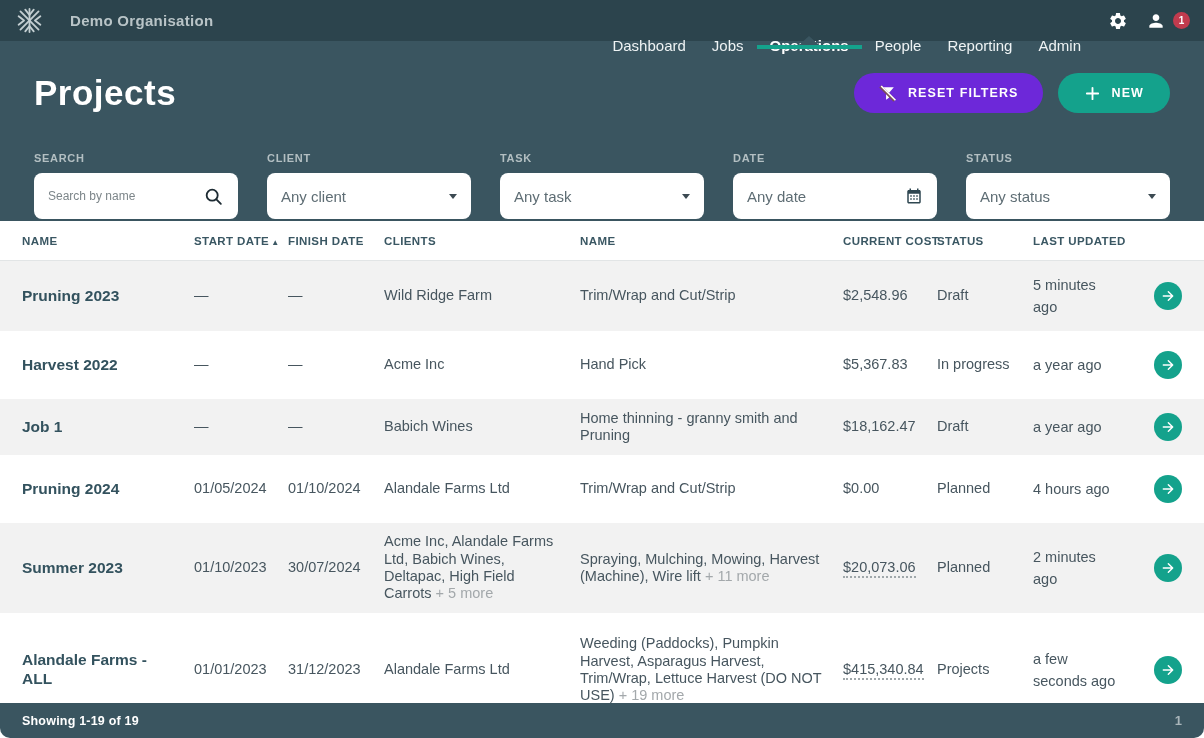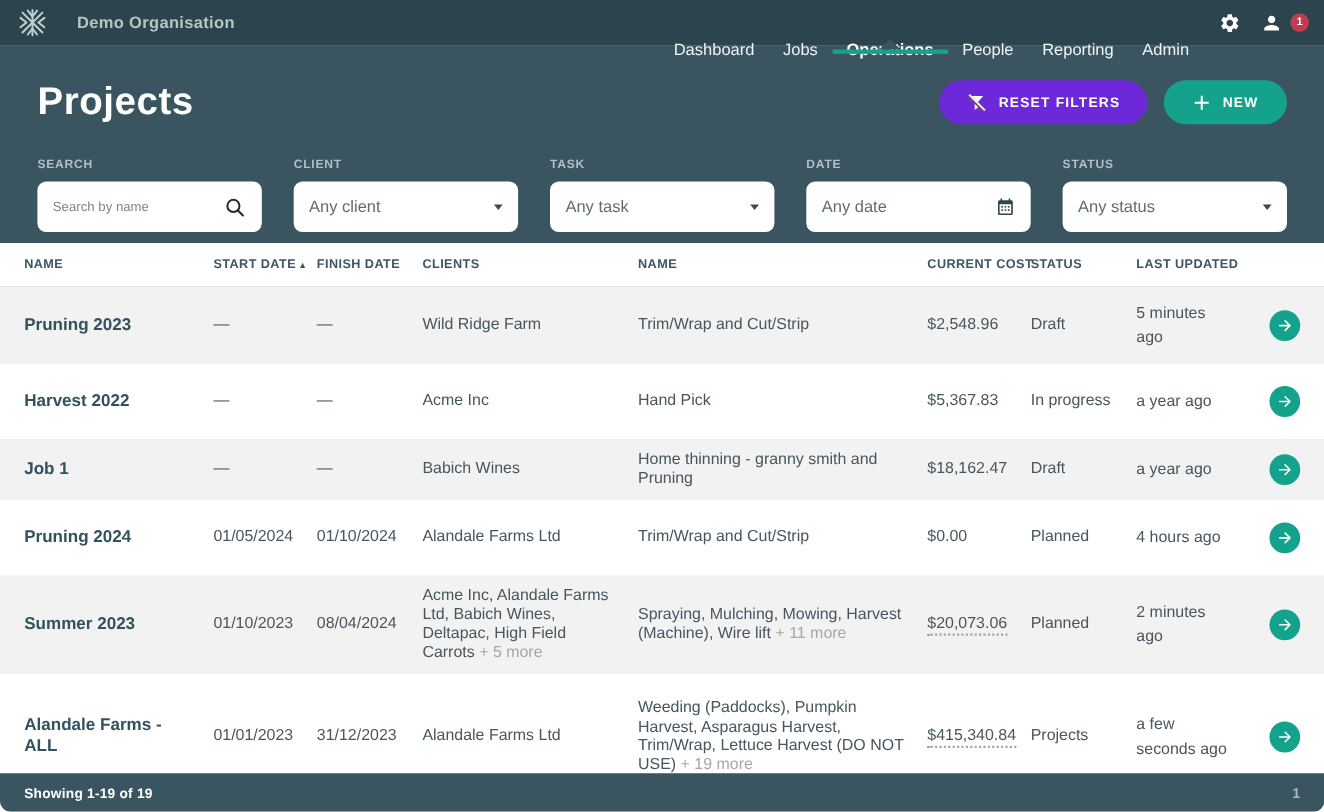--- a/index.html
+++ b/index.html
@@ -48,21 +48,21 @@
   .page-title { color:#fff; font-size:35px; font-weight:800; letter-spacing:.5px; }
   .btn {
     height:40px; border-radius:20px; border:none; cursor:pointer;
     display:inline-flex; align-items:center; gap:11px; padding:0 24px;
     color:#fff; font-weight:bold; font-size:12.5px; letter-spacing:1.1px;
     font-family:inherit;
   }
   .btn-reset { background:#6d28d9; margin-left:auto; }
   .btn-new { background:#14a28c; margin-left:15px; padding:0 26px; }
 
-  .filters-row { margin-top:23px; display:flex; gap:29px; }
+  .filters-row { margin-top:31px; display:flex; gap:29px; }
   .filter { width:215px; }
   .filter-label {
     color:#b3bfc2; font-size:11px; font-weight:bold; letter-spacing:.7px; margin-bottom:9px;
   }
   .filter-box {
     height:46px; background:#fff; border-radius:8px;
     display:flex; align-items:center; padding:0 14px; cursor:pointer;
   }
   .filter-box input {
     border:none; outline:none; background:transparent; flex:1; min-width:0;
@@ -322,21 +322,21 @@
           <svg width="16" height="16" viewBox="0 0 24 24">
             <path d="M5 12h13M12.5 5.5 19 12l-6.5 6.5" stroke="#fff" stroke-width="2.2" fill="none" stroke-linecap="round" stroke-linejoin="round"></path>
           </svg>
         </button>
       </div>
   </div>
 
   <div class="grid-cols row alt row-5">
     <div class="cell cell-name">Summer 2023</div>
     <div class="cell">01/10/2023</div>
-    <div class="cell">08/04/2024</div>
+    <div class="cell">30/07/2024</div>
     <div class="cell"><span>Acme Inc, Alandale Farms Ltd, Babich Wines, Deltapac, High Field Carrots</span> <span class="more">+ 5 more</span></div>
     <div class="cell"><span>Spraying, Mulching, Mowing, Harvest (Machine), Wire lift</span> <span class="more">+ 11 more</span></div>
     <div class="cell"><span class="cost-underline">$20,073.06</span></div>
     <div class="cell">Planned</div>
     <div class="cell cell-updated">2 minutes ago</div>
     <div class="arrow-cell">
         <button class="arrow-btn">
           <svg width="16" height="16" viewBox="0 0 24 24">
             <path d="M5 12h13M12.5 5.5 19 12l-6.5 6.5" stroke="#fff" stroke-width="2.2" fill="none" stroke-linecap="round" stroke-linejoin="round"></path>
           </svg>

